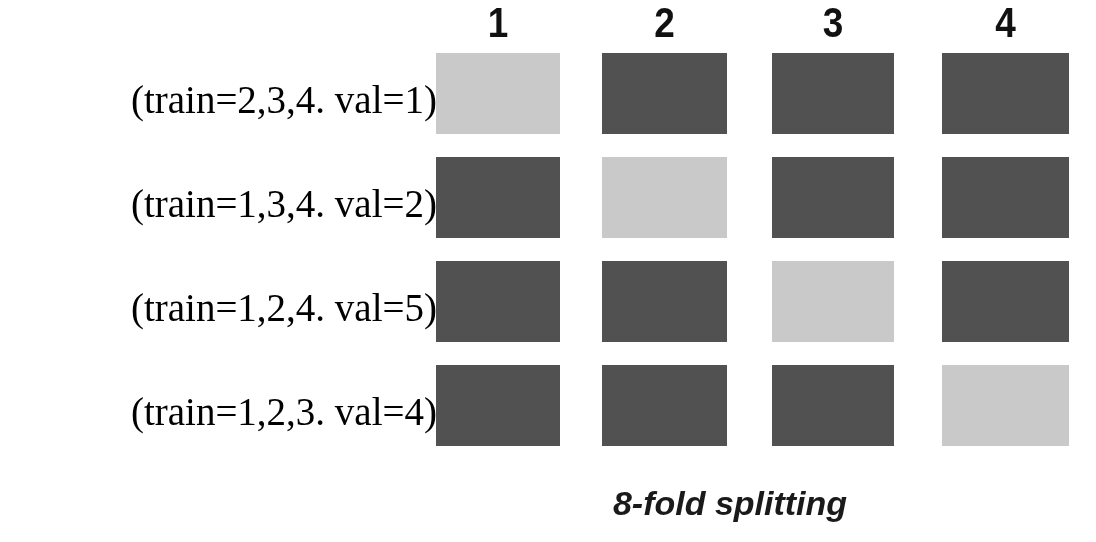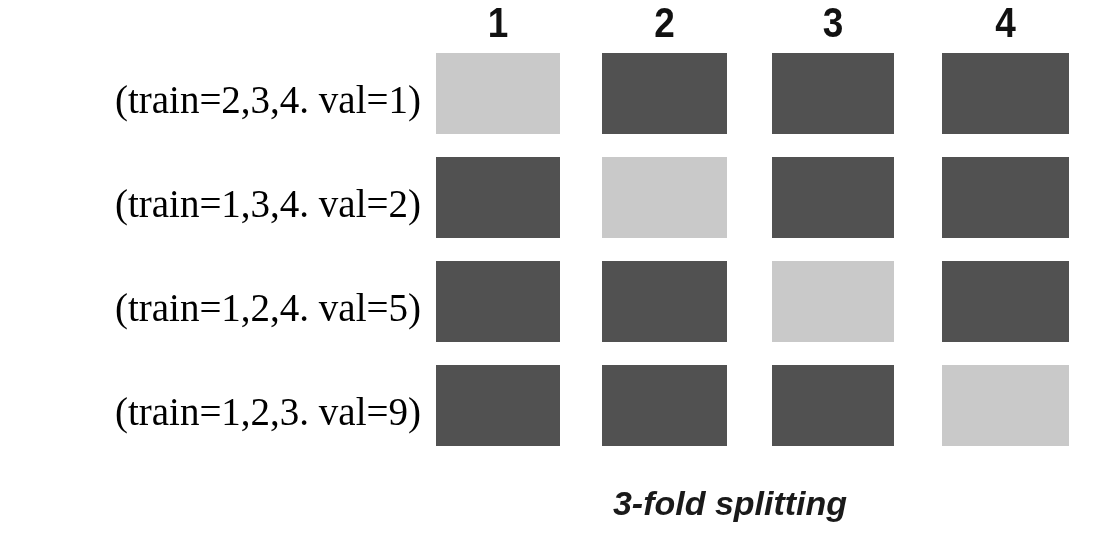--- a/index.html
+++ b/index.html
@@ -24,21 +24,21 @@
     justify-content: center;
     font-family: "Liberation Sans", sans-serif;
     font-weight: 700;
     font-size: 42px;
     line-height: 1;
     color: #111111;
     transform: scaleX(0.88);
   }
   .row-label {
     position: absolute;
-    left: 0;
+    left: 16px;
     width: 421px;
     height: 81px;
     display: flex;
     align-items: center;
     justify-content: flex-end;
     font-family: "Liberation Serif", serif;
     font-size: 39px;
     color: #000000;
     white-space: nowrap;
   }
@@ -78,20 +78,20 @@
       <div class="row-label" style="top: 163px;">(train=1,3,4. val=2)</div>
       <div class="cell" style="left: 436px; width: 124px; top: 157px; background: rgb(81, 81, 81);"></div>
       <div class="cell" style="left: 602px; width: 125px; top: 157px; background: rgb(201, 201, 201);"></div>
       <div class="cell" style="left: 772px; width: 122px; top: 157px; background: rgb(81, 81, 81);"></div>
       <div class="cell" style="left: 942px; width: 127px; top: 157px; background: rgb(81, 81, 81);"></div>
       <div class="row-label" style="top: 267px;">(train=1,2,4. val=5)</div>
       <div class="cell" style="left: 436px; width: 124px; top: 261px; background: rgb(81, 81, 81);"></div>
       <div class="cell" style="left: 602px; width: 125px; top: 261px; background: rgb(81, 81, 81);"></div>
       <div class="cell" style="left: 772px; width: 122px; top: 261px; background: rgb(201, 201, 201);"></div>
       <div class="cell" style="left: 942px; width: 127px; top: 261px; background: rgb(81, 81, 81);"></div>
-      <div class="row-label" style="top: 371px;">(train=1,2,3. val=9)</div>
+      <div class="row-label" style="top: 371px;">(train=1,2,3. val=4)</div>
       <div class="cell" style="left: 436px; width: 124px; top: 365px; background: rgb(81, 81, 81);"></div>
       <div class="cell" style="left: 602px; width: 125px; top: 365px; background: rgb(81, 81, 81);"></div>
       <div class="cell" style="left: 772px; width: 122px; top: 365px; background: rgb(81, 81, 81);"></div>
       <div class="cell" style="left: 942px; width: 127px; top: 365px; background: rgb(201, 201, 201);"></div>
     </div>
-  <div class="caption">3-fold splitting</div>
+  <div class="caption">8-fold splitting</div>
 </div>
 
 </body></html>

